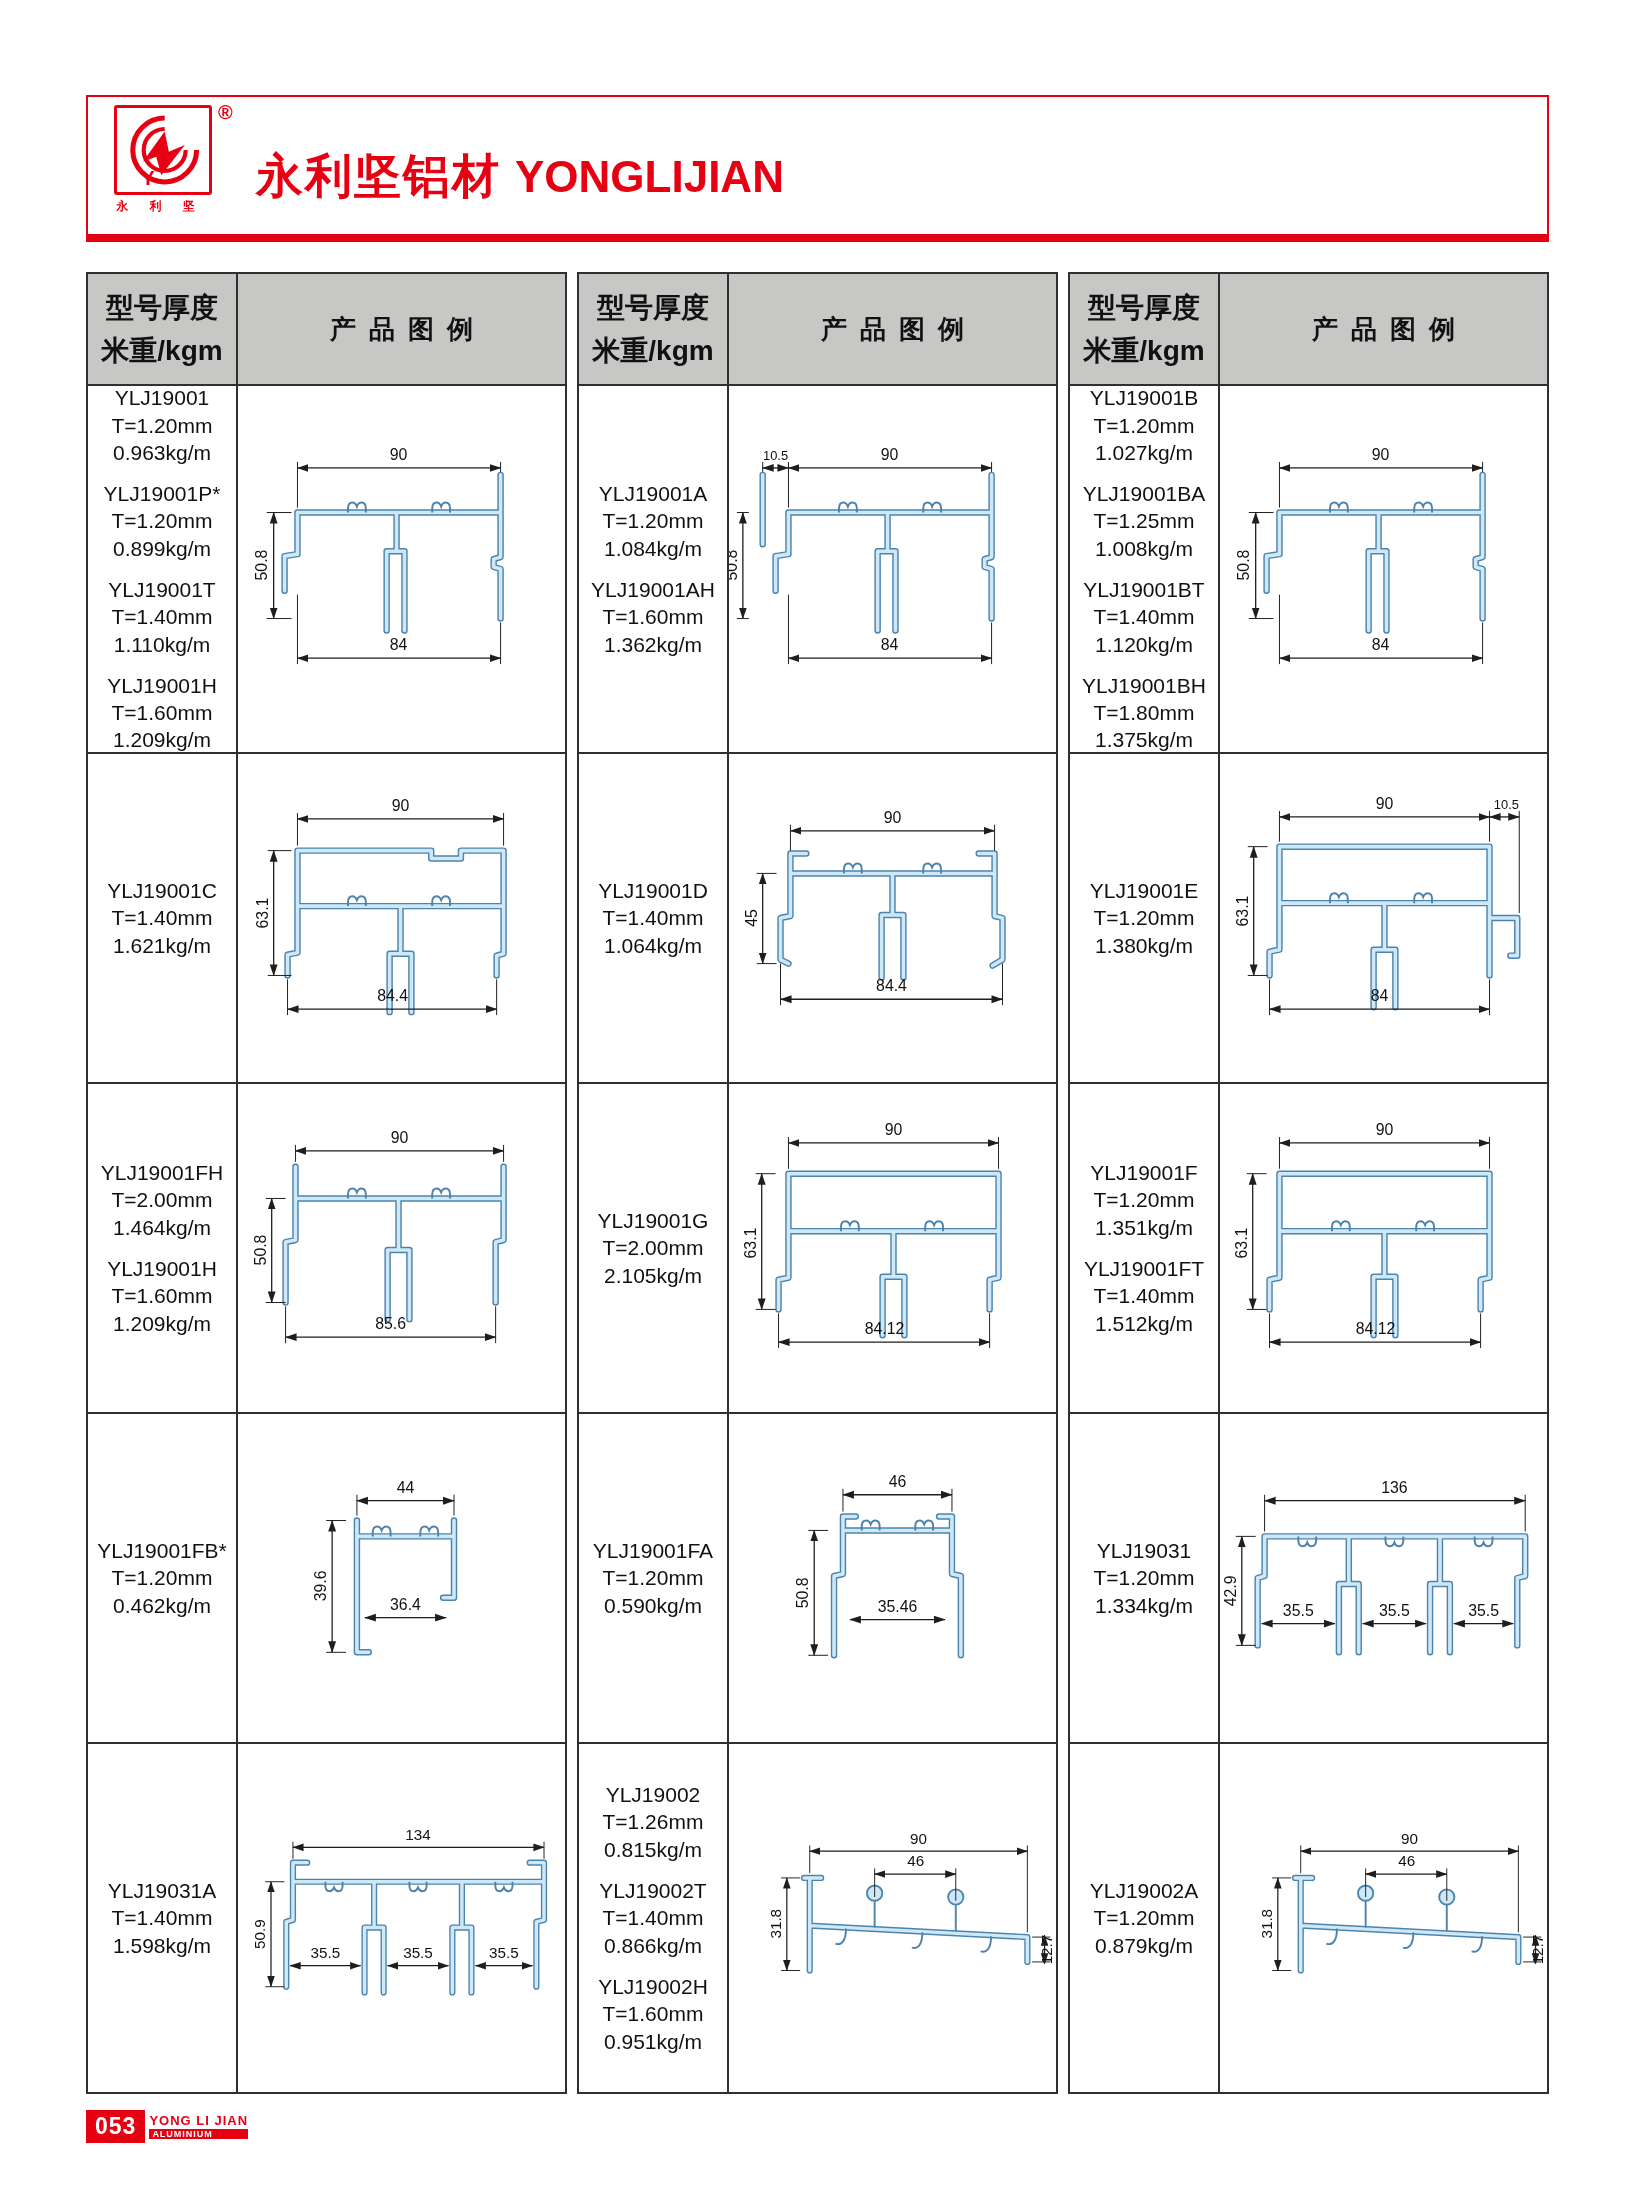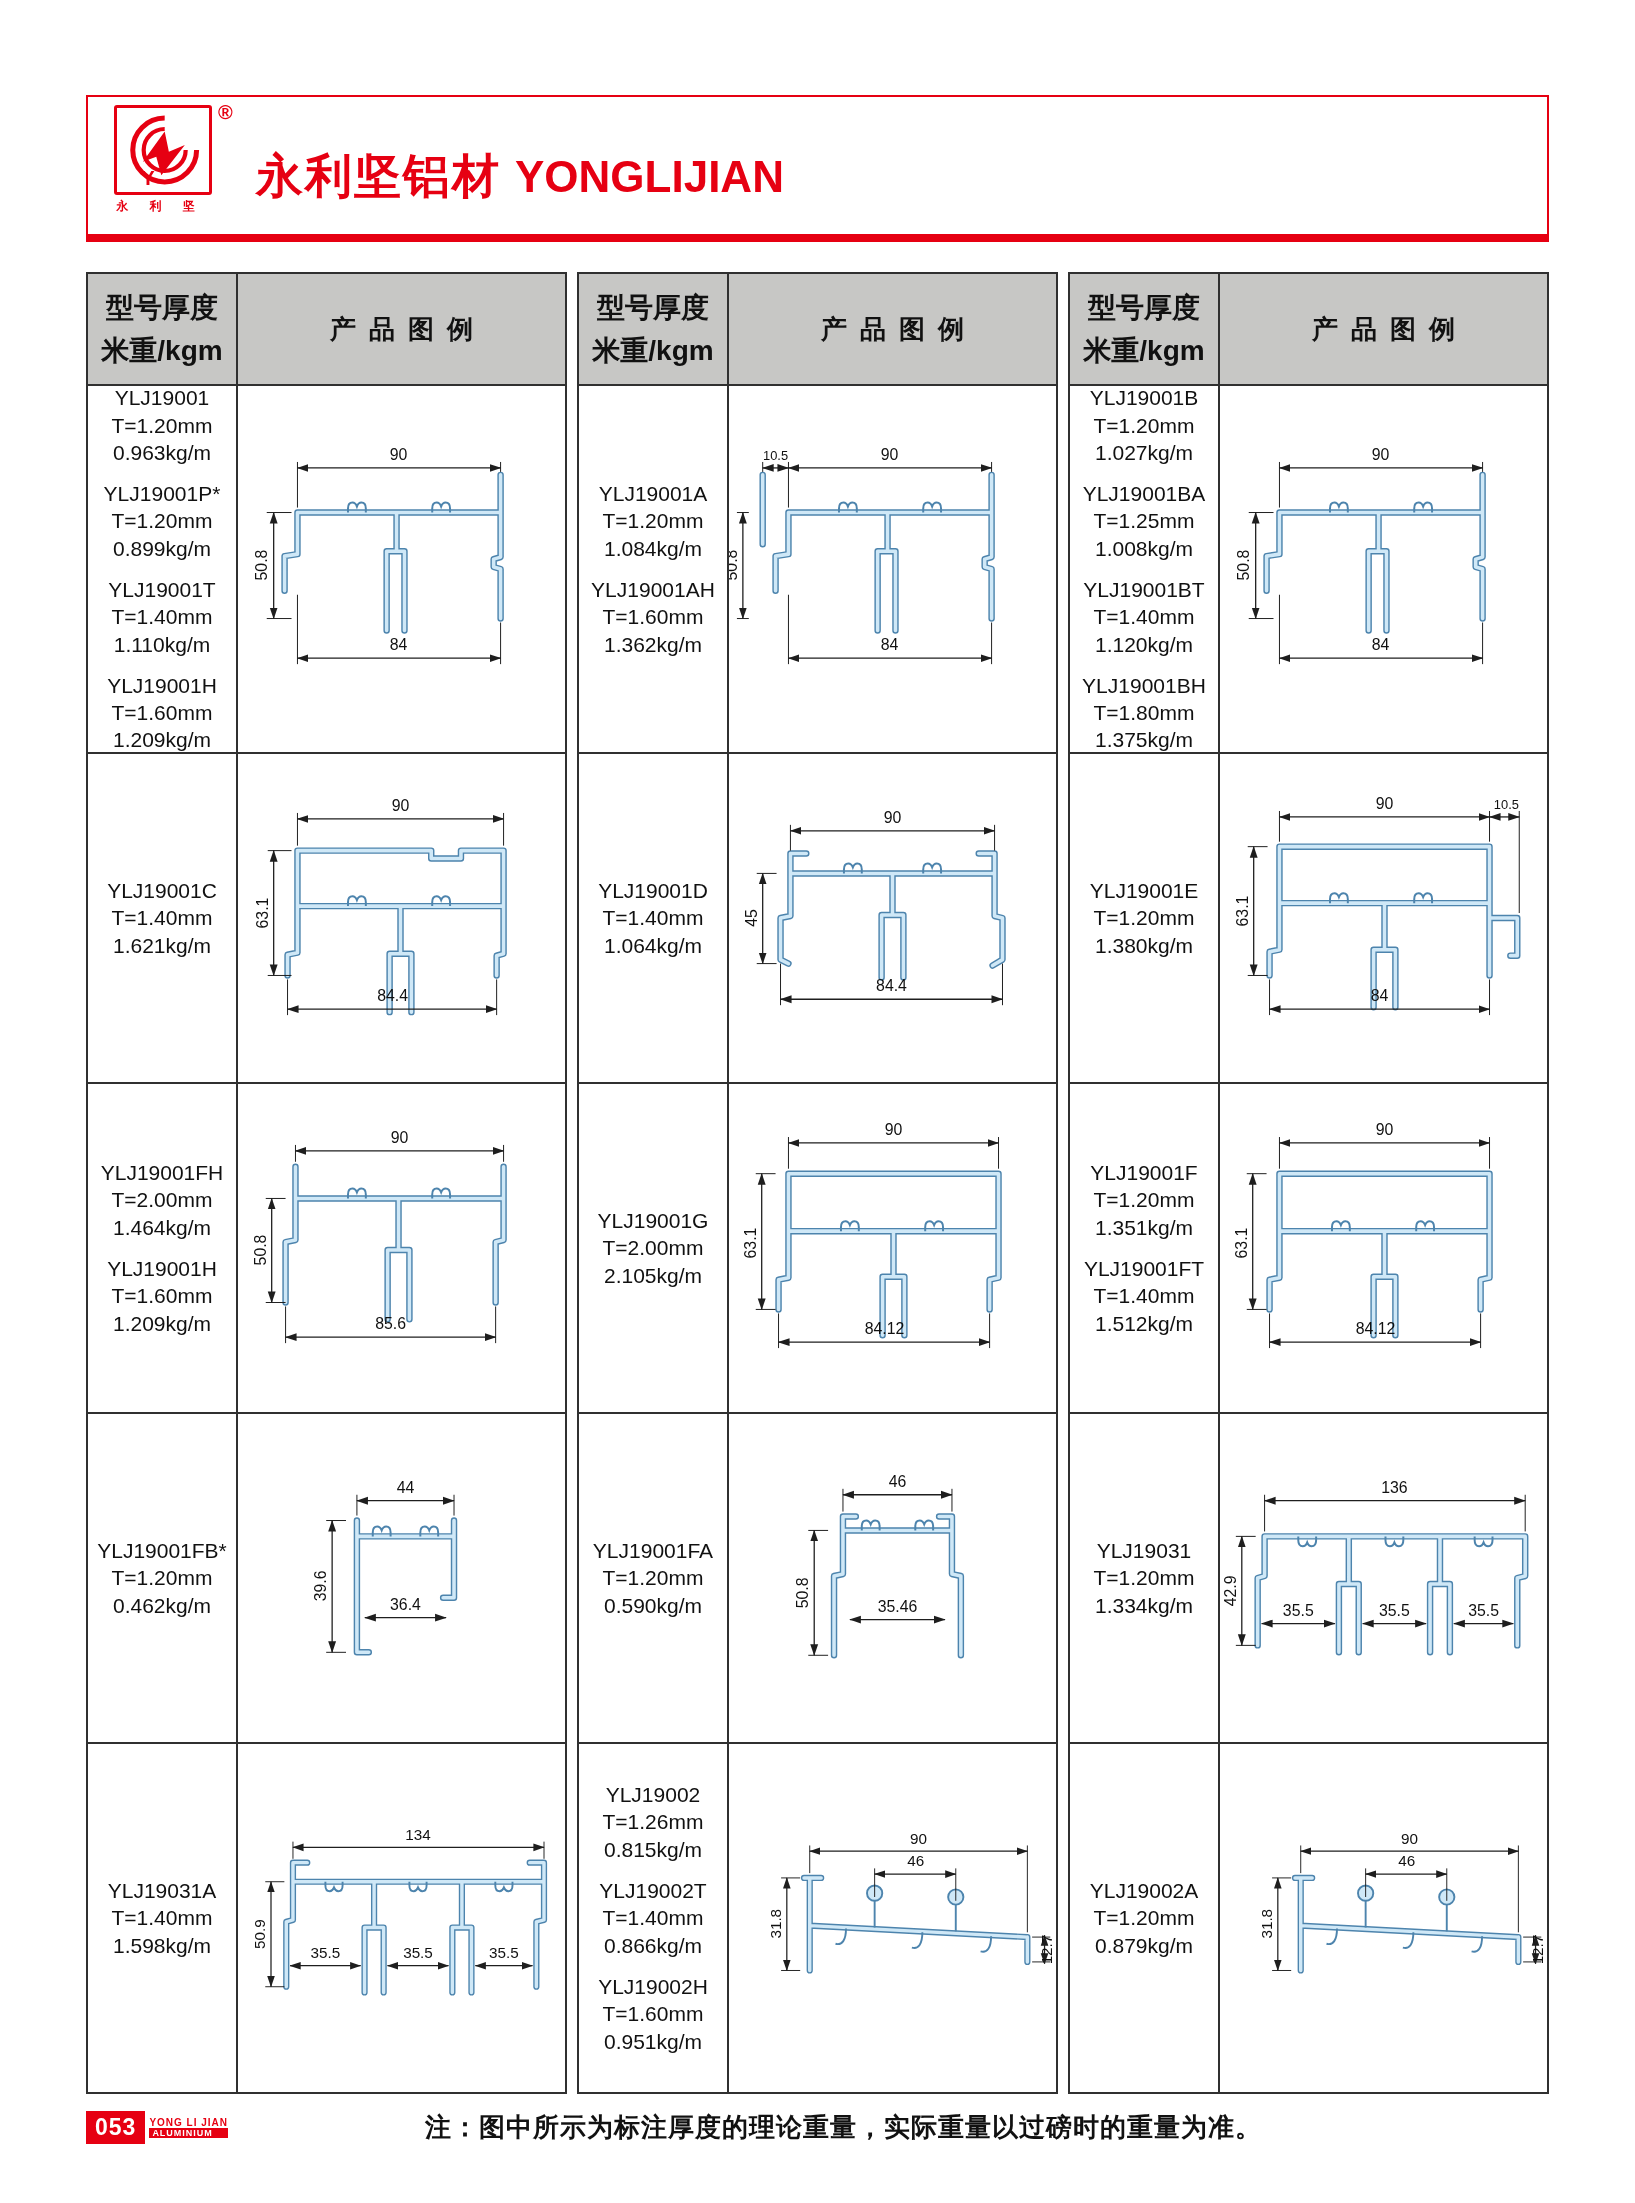--- a/index.html
+++ b/index.html
@@ -42,21 +42,21 @@
   .dim{stroke:#1e1e1e;stroke-width:1.3;fill:none;marker-start:url(#arr);marker-end:url(#arr);}
   .ext{stroke:#1e1e1e;stroke-width:1;fill:none;}
   .dt{font-family:"Liberation Sans",sans-serif;font-size:16px;fill:#111;}
   .dt.sm{font-size:13px;}
 
   
   .ftr{display:flex;align-items:center;margin-top:16px;}
   .badge{display:flex;align-items:center;}
   .badge-num{background:#e60012;color:#fff;font-weight:bold;font-size:23px;padding:3px 9px;letter-spacing:1px;}
   .badge-txt{display:flex;flex-direction:column;margin-left:4px;font-weight:bold;line-height:1.15;}
-  .badge-txt .l1{color:#e60012;font-size:10px;letter-spacing:1px;}
+  .badge-txt .l1{color:#e60012;font-size:13px;letter-spacing:1px;}
   .badge-txt .l2{background:#e60012;color:#fff;font-size:9px;padding:0 3px;letter-spacing:1px;}
   .note{flex:1;text-align:center;font-size:26px;font-weight:bold;color:#111;margin-right:90px;letter-spacing:1px;}
 </style>
 </head>
 <body>
 
 <svg width="0" height="0" style="position:absolute" aria-hidden="true">
   <defs>
     <marker id="arr" viewBox="0 0 10 10" refX="9.5" refY="5" markerWidth="9" markerHeight="9" orient="auto-start-reverse">
       <path d="M0,1.6 L10,5 L0,8.4 Z" fill="#1e1e1e"></path>
@@ -563,16 +563,15 @@
   </div>
 
   <footer class="ftr">
     <div class="badge">
       <span class="badge-num">053</span>
       <span class="badge-txt">
         <span class="l1">YONG LI JIAN</span>
         <span class="l2">ALUMINIUM</span>
       </span>
     </div>
-    <div class="note">注：图中所示为标注厚度的理论重量，实际重量以过磅时的重量为准。</div>
   </footer>
 
 </div>
 
 </body></html>

